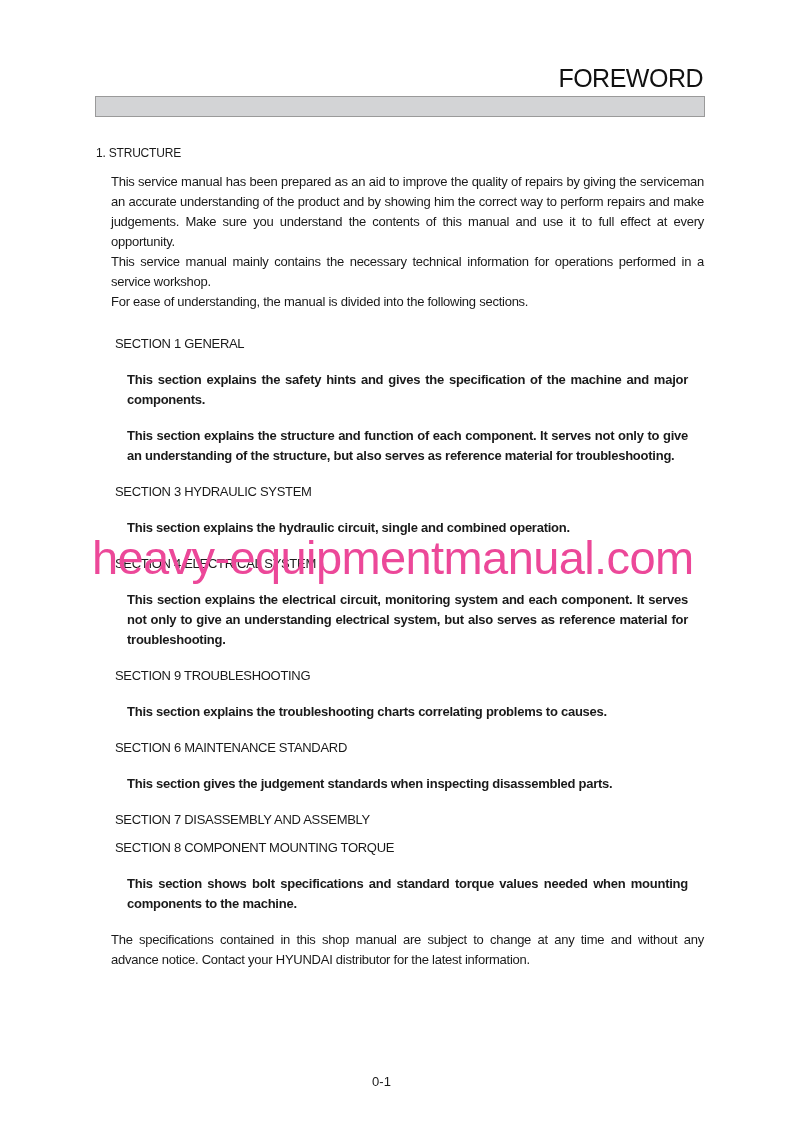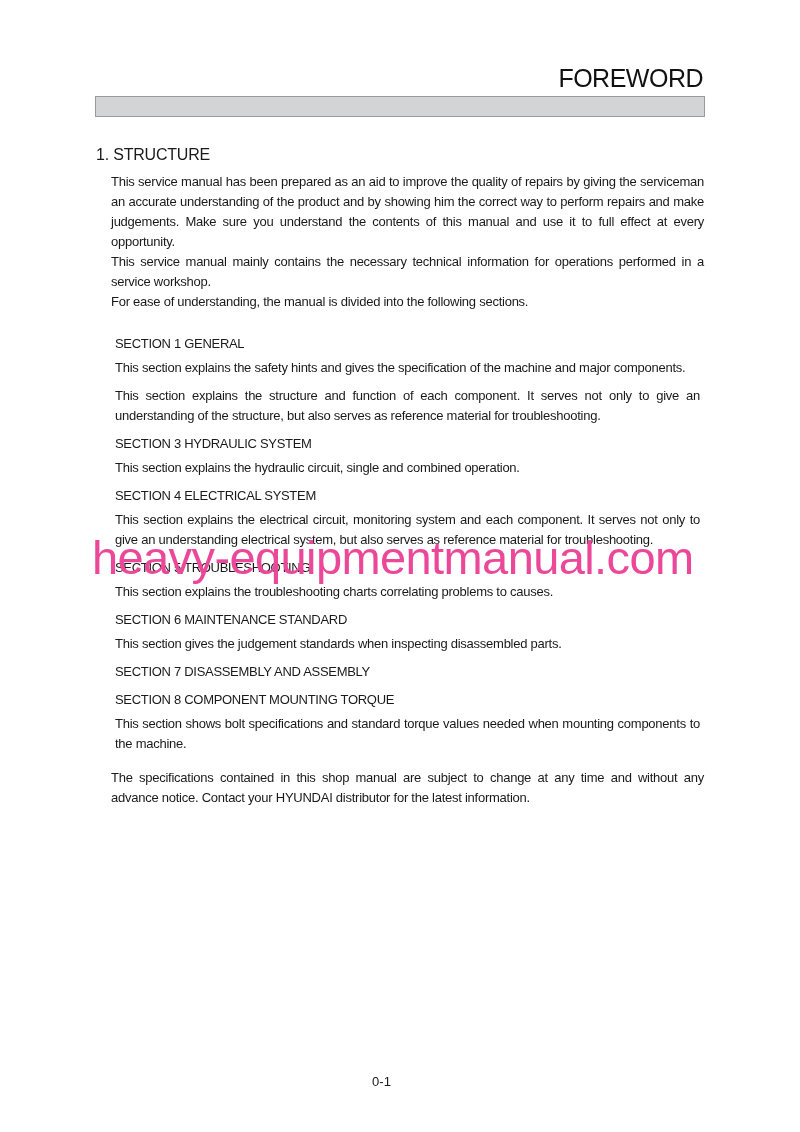--- a/index.html
+++ b/index.html
@@ -11,31 +11,31 @@
       position: absolute; right: 97px; top: 64px;
       font-size: 25px; letter-spacing: -0.5px; color: #111;
       font-family: "Liberation Sans", sans-serif;
     }
     .header-bar {
       position: absolute; left: 95px; top: 96px; width: 610px; height: 21px;
       background: #d3d4d6; border: 1px solid #9a9a9a; box-sizing: border-box;
     }
     .chapter-title {
       position: absolute; left: 96px; top: 146px;
-      font-size: 16px; letter-spacing: -0.2px;
+      font-size: 12px; letter-spacing: -0.2px;
     }
     .content {
       position: absolute; left: 111px; top: 172px; width: 593px;
       font-size: 13px; line-height: 20px; letter-spacing: -0.25px;
     }
     .para { text-align: justify; margin: 0; }
     .intro-block { margin-bottom: 22px; }
     .section { margin-bottom: 8px; }
     .section-title { font-size: 13px; line-height: 20px; margin: 4px; letter-spacing: -0.3px; }
-    .section-desc { margin: 4px; text-align: justify; }
+    .section-desc { margin: 16px; text-align: justify; font-weight: bold; }
     .closing { margin-top: 14px; text-align: justify; }
     .page-number {
       position: absolute; left: 0; width: 763px; top: 1074px;
       text-align: center; font-size: 13px;
     }
     .watermark {
       position: absolute; left: 92px; top: 534px;
       font-size: 47px; color: #ec4899; letter-spacing: -0.6px;
       font-family: "Liberation Sans", sans-serif; white-space: nowrap;
       pointer-events: none; line-height: 1;
@@ -65,21 +65,21 @@
   </div>
   <div class="section">
     <p class="section-title">SECTION 3  HYDRAULIC SYSTEM</p>
     <p class="section-desc">This section explains the hydraulic circuit, single and combined operation.</p>
   </div>
   <div class="section">
     <p class="section-title">SECTION 4  ELECTRICAL SYSTEM</p>
     <p class="section-desc">This section explains the electrical circuit, monitoring system and each component. It serves not only to give an understanding electrical system, but also serves as reference material for troubleshooting.</p>
   </div>
   <div class="section">
-    <p class="section-title">SECTION 5  TROUBLESHOOTING</p>
+    <p class="section-title">SECTION 9  TROUBLESHOOTING</p>
     <p class="section-desc">This section explains the troubleshooting charts correlating problems to causes.</p>
   </div>
   <div class="section">
     <p class="section-title">SECTION 6  MAINTENANCE STANDARD</p>
     <p class="section-desc">This section gives the judgement standards when inspecting disassembled parts.</p>
   </div>
   <div class="section">
     <p class="section-title">SECTION 7  DISASSEMBLY AND ASSEMBLY</p>
   </div>
   <div class="section">

